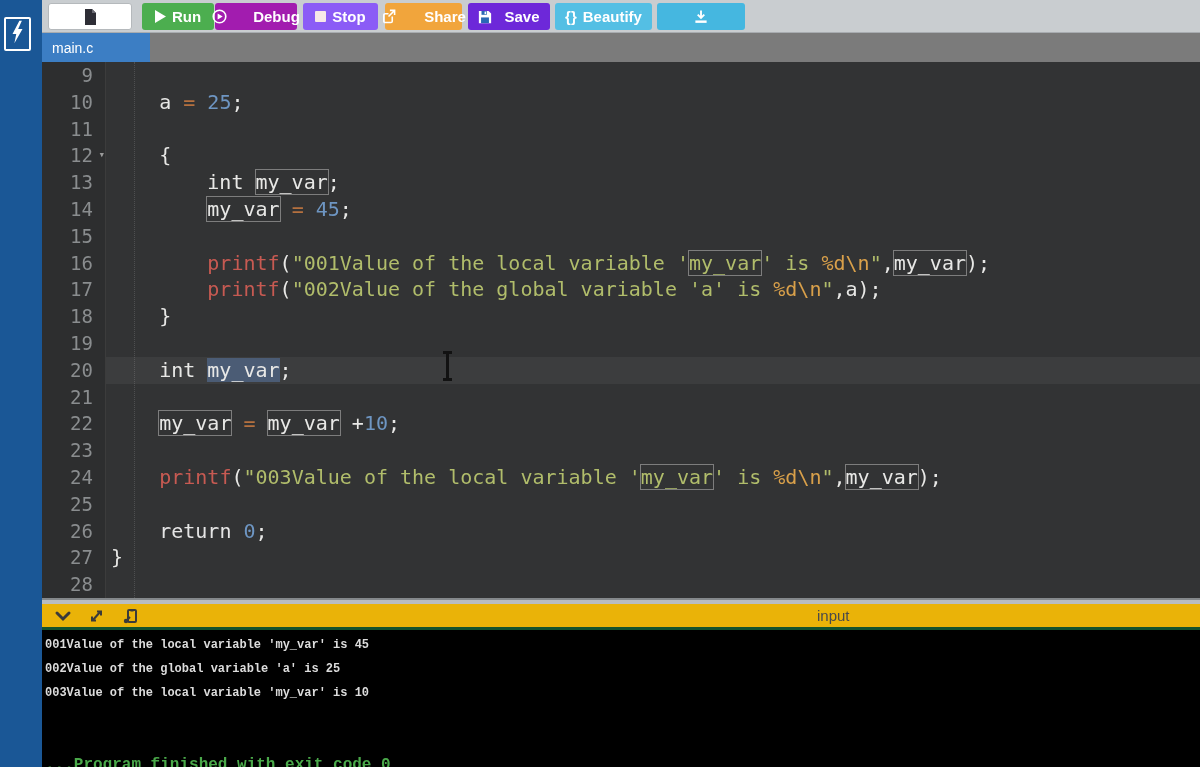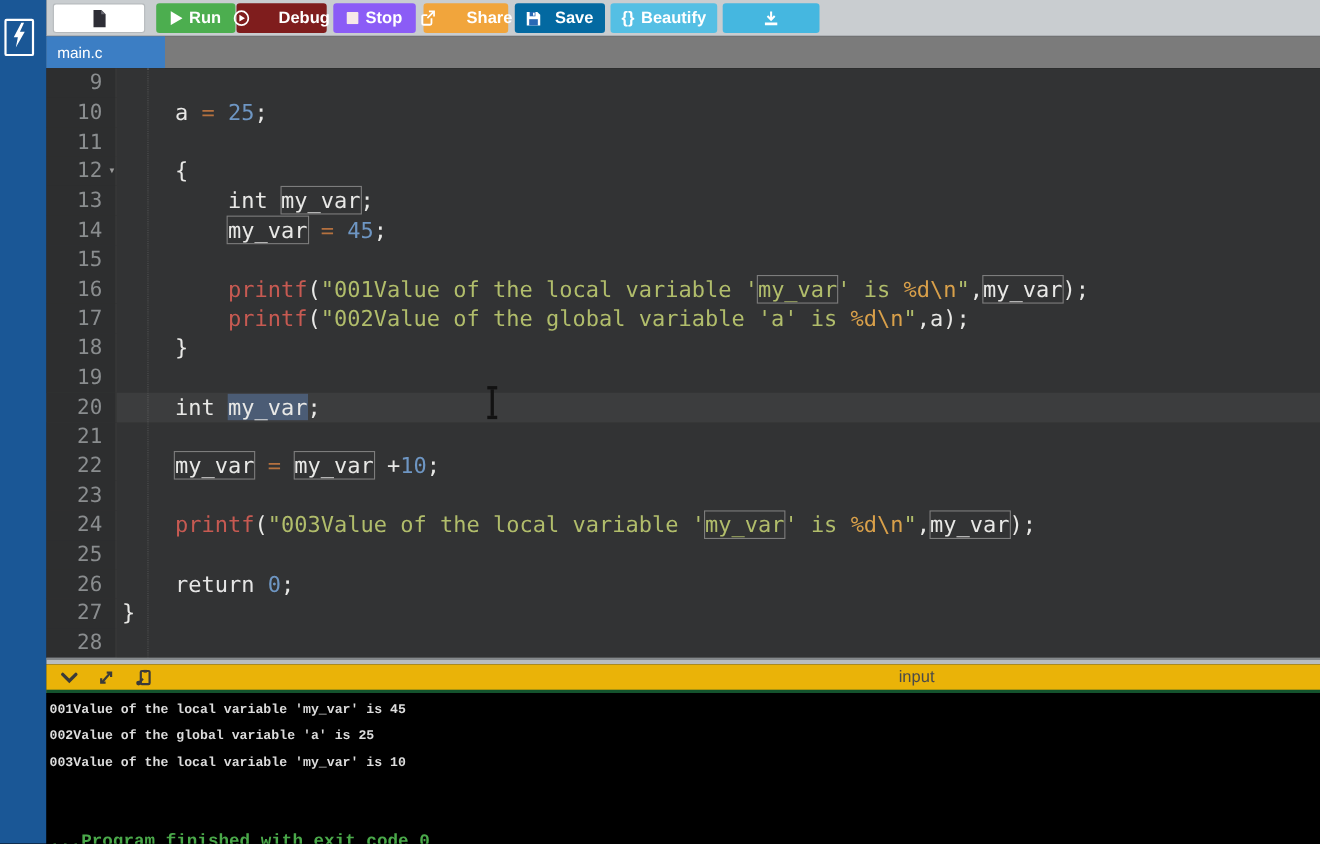--- a/index.html
+++ b/index.html
@@ -13,24 +13,24 @@
   
   .main { position:absolute; left:42px; top:0; width:1176px; height:767px; }
 
   
   .toolbar { position:absolute; left:0; top:0; width:100%; height:33px; background:#c9cdd0; border-bottom:1px solid #a8acb0; }
   .btn { position:absolute; top:3px; height:27px; border-radius:3px; color:#fff; font-size:15px; font-weight:bold;
          display:flex; align-items:center; justify-content:center; gap:6px; padding:0 8px; cursor:pointer; }
   .btn svg { display:block; }
   .btn-file     { left:6px;   width:84px; background:#ffffff; border:1px solid #b5b9bc; }
   .btn-run      { left:100px; width:72px; background:#4cae4f; }
-  .btn-debug    { left:173px; width:82px; background:#7f1d1d;gap:26px; }
+  .btn-debug    { left:173px; width:82px; background:#a21caf;gap:26px; }
   .btn-stop     { left:261px; width:75px; background:#8b5cf6; }
   .btn-share    { left:343px; width:77px; background:#f1a53c;gap:28px; }
-  .btn-save     { left:426px; width:82px; background:#0369a1;gap:12px; }
+  .btn-save     { left:426px; width:82px; background:#6d28d9;gap:12px; }
   .btn-beautify { left:513px; width:97px; background:#54bfe4; }
   .btn-download { left:615px; width:88px; background:#45b7e0; }
   .braces { font-weight:bold; font-size:15px; }
 
   
   .tabbar { position:absolute; left:0; top:33px; width:100%; height:29px; background:#7b7b7b; }
   .tab { position:absolute; left:0; top:0; width:108px; height:29px; background:#3c7ec4; color:#fff;
          font-size:14px; font-weight:normal; display:flex; align-items:center; padding-left:10px; cursor:pointer; }
 
   

